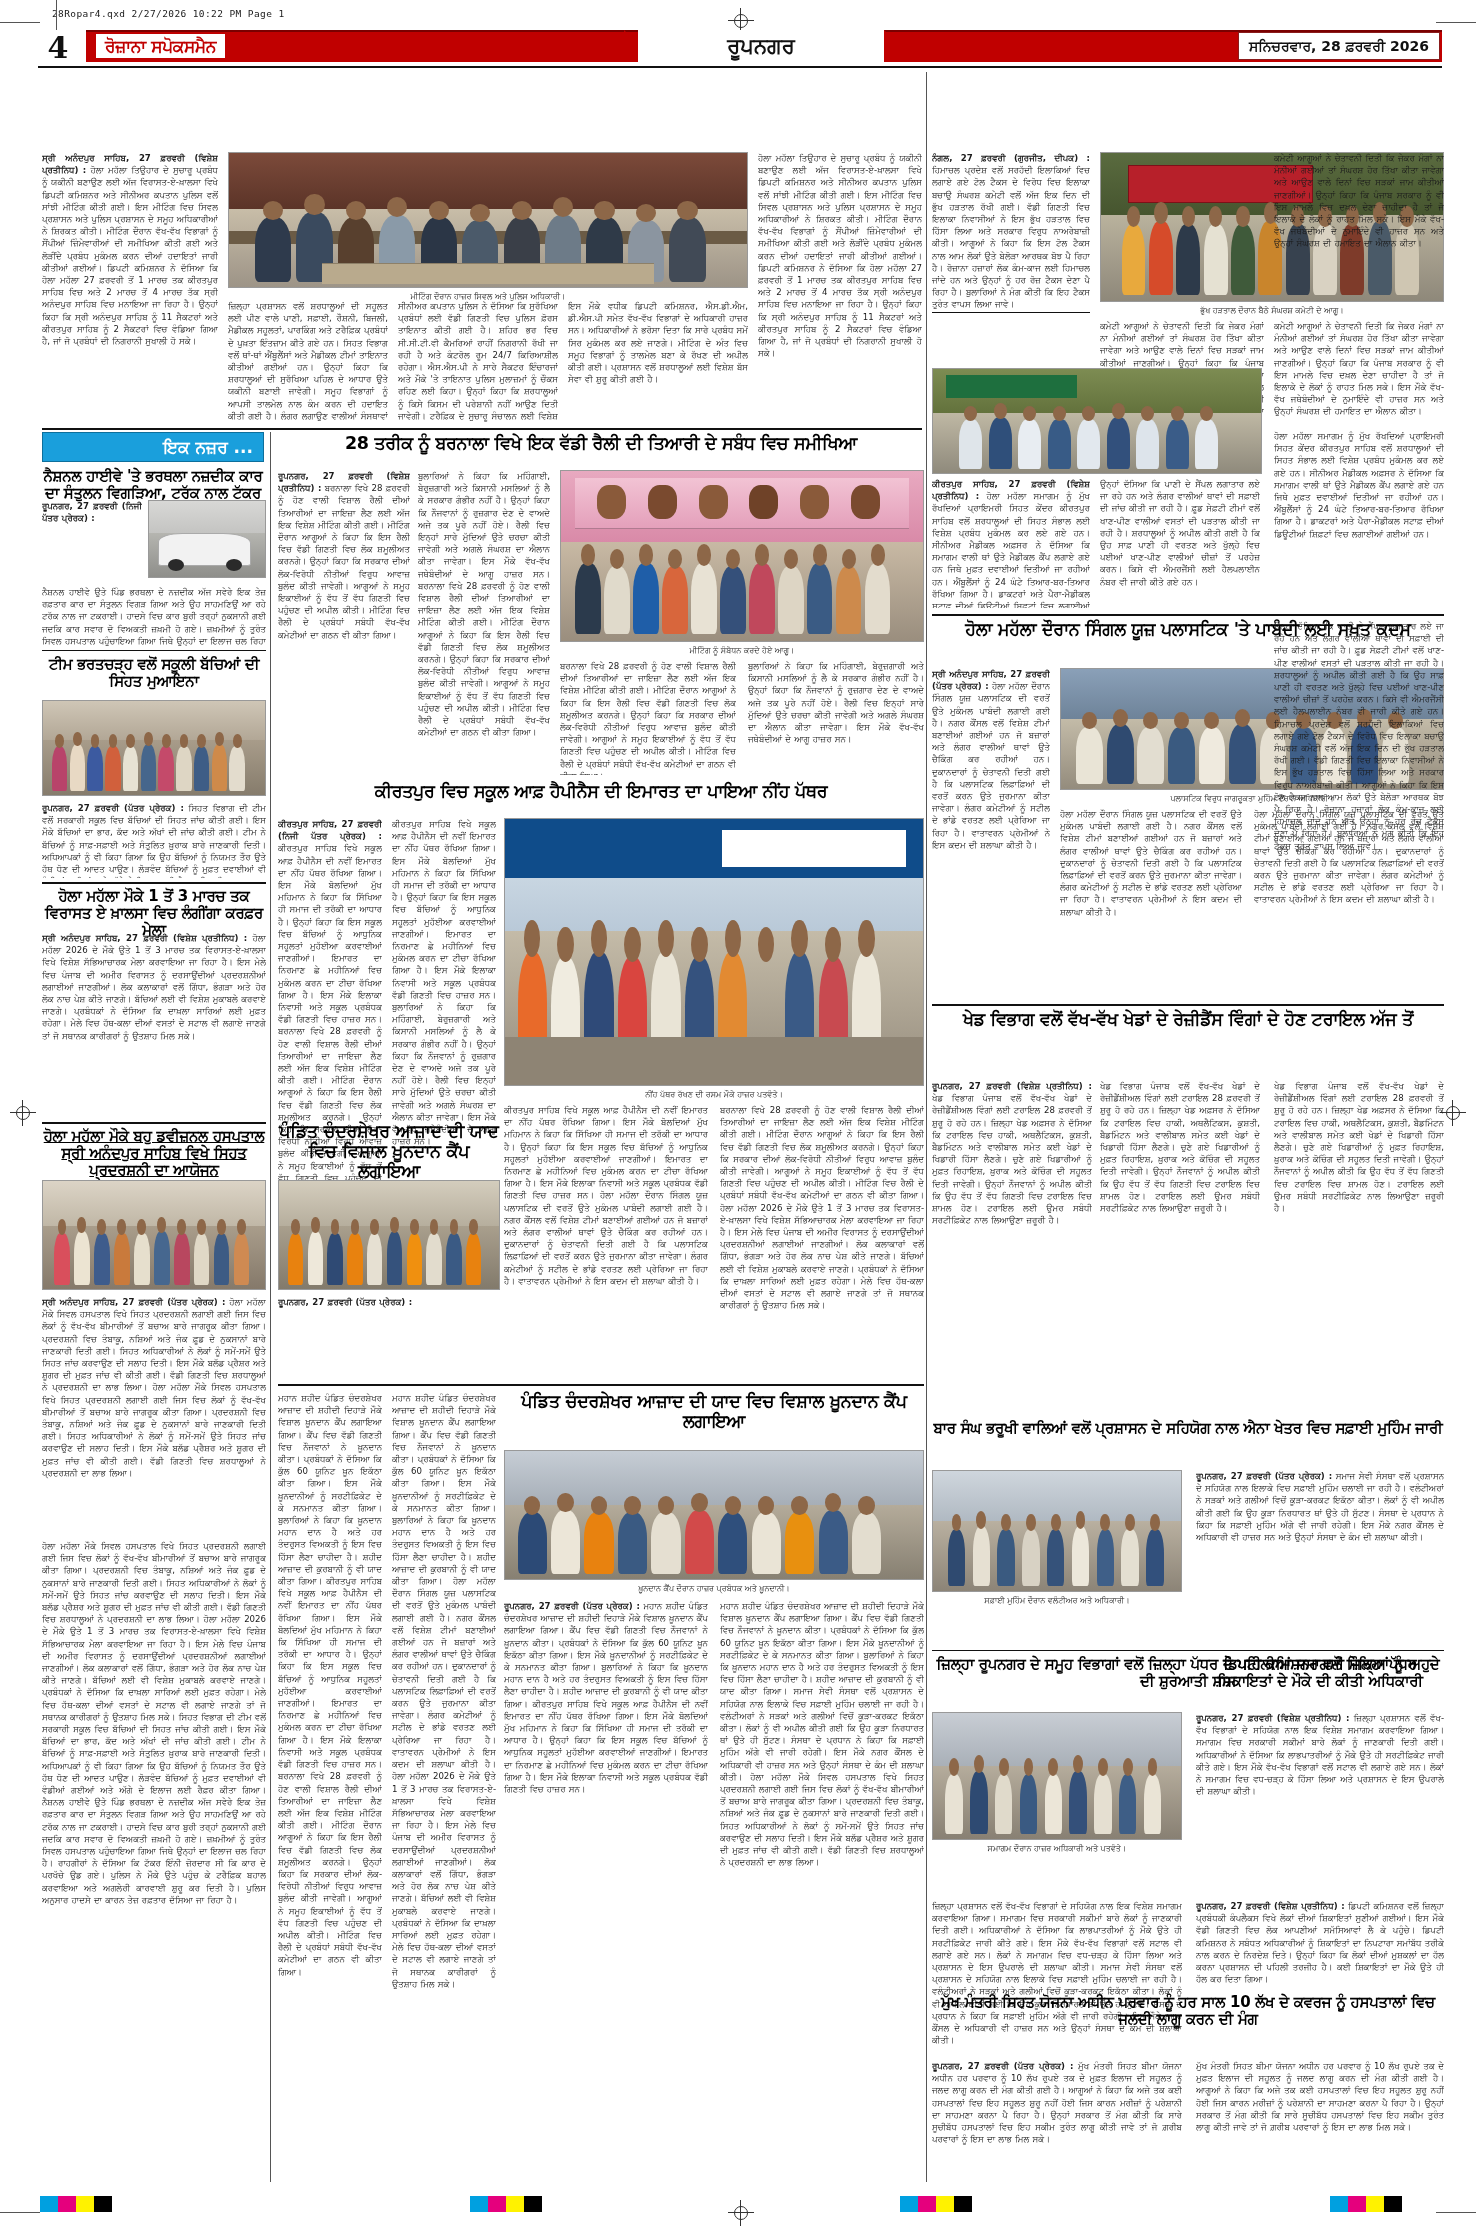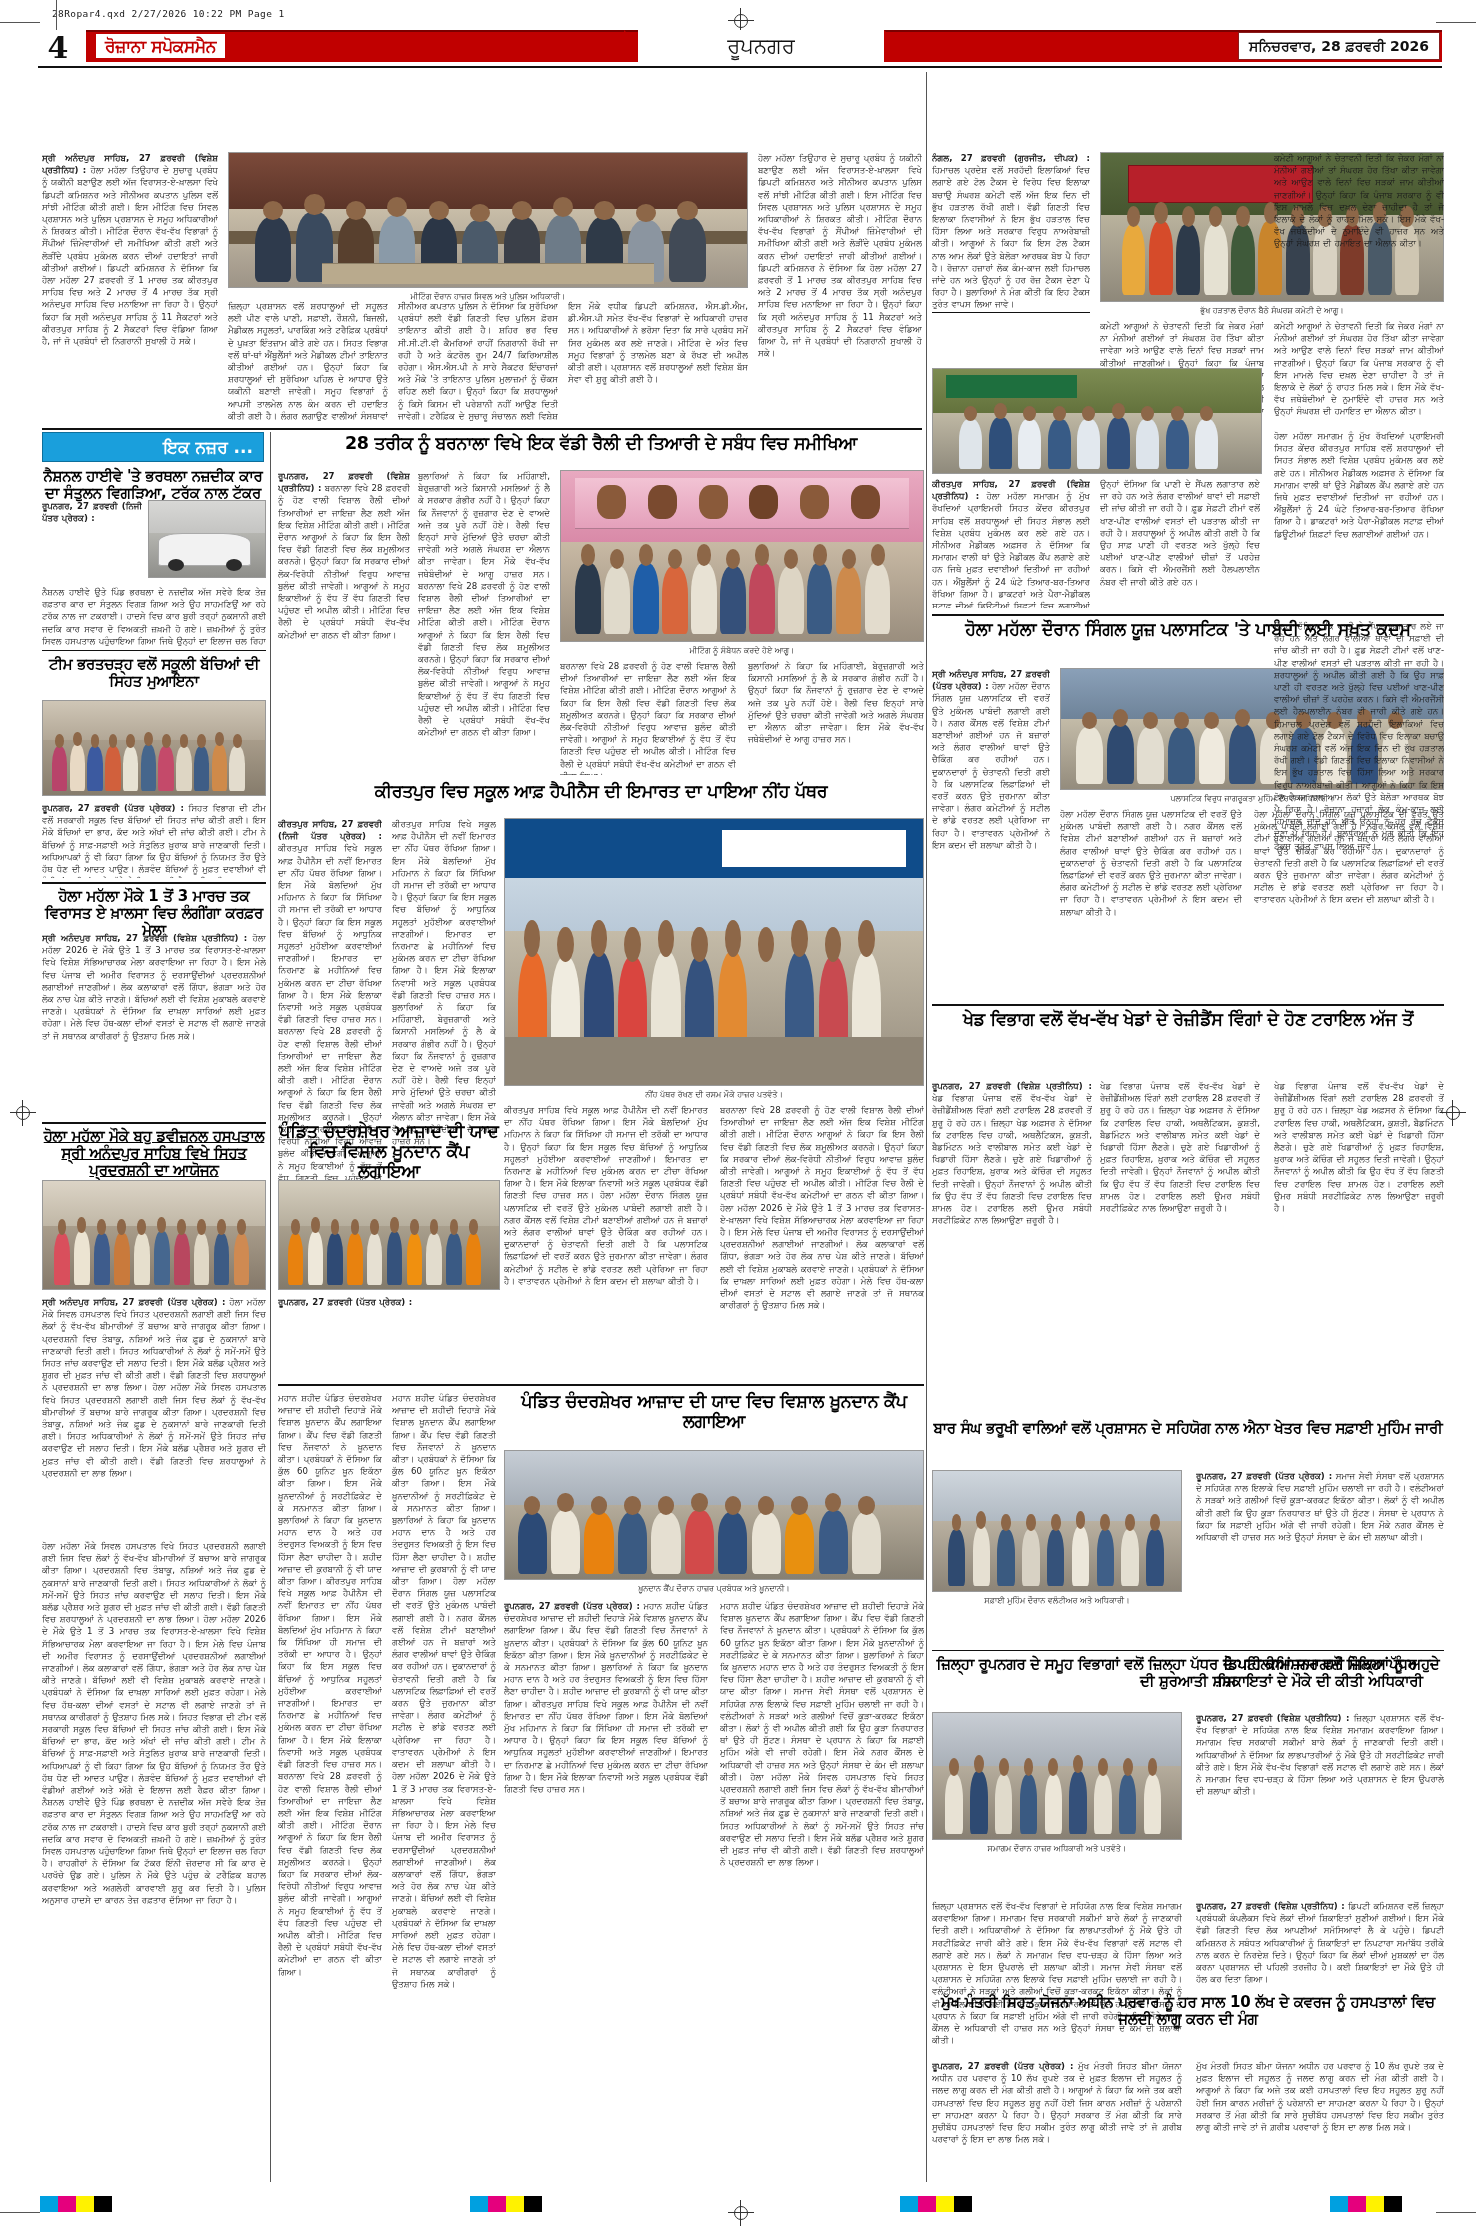--- a/index.html
+++ b/index.html
@@ -88,21 +88,21 @@
     color: #c00000;
     letter-spacing: -0.4px;
     white-space: nowrap;
   }
   .mast-city {
     position: absolute;
     left: 600px; top: 0px;
     width: 246px; height: 32px;
     background: #ffffff;
     display: flex; align-items: center; justify-content: center;
-    font-weight: normal;
+    font-weight: bold;
     font-size: 21px;
     color: #111;
     letter-spacing: 0px;
   }
   .notch-l, .notch-r {
     position: absolute; top: 0;
     width: 0; height: 0;
     border-top: 16px solid transparent;
     border-bottom: 16px solid transparent;
   }

